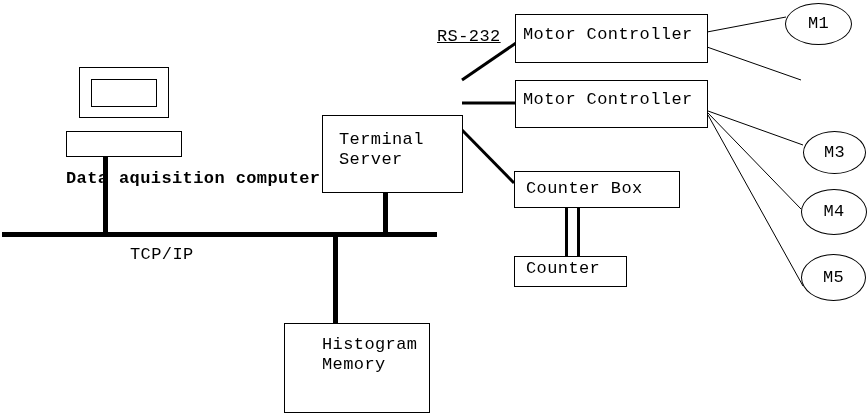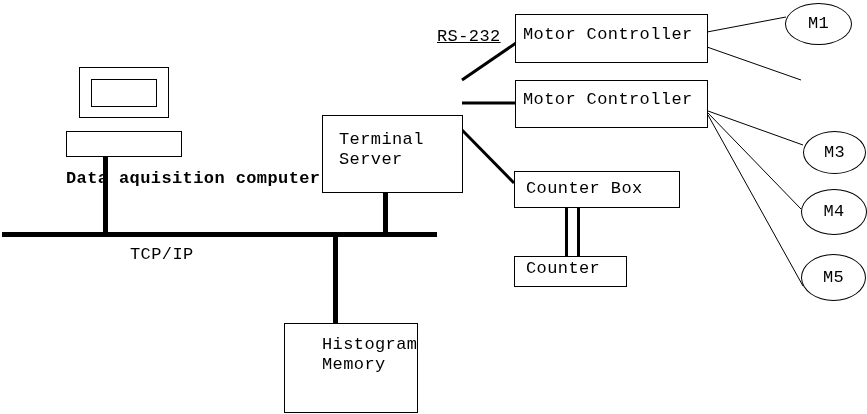--- a/index.html
+++ b/index.html
@@ -71,21 +71,21 @@
 Server</div>
 
   <div class="node" style="left:515px; top:14px; width:193px; height:49px; padding:10px 0 0 7px;">Motor Controller</div>
 
   <div class="node" style="left:515px; top:80px; width:193px; height:48px; padding:9px 0 0 7px;">Motor Controller</div>
 
   <div class="node" style="left:514px; top:171px; width:166px; height:37px; padding:7px 0 4px 11px;">Counter Box</div>
 
   <div class="node" style="left:514px; top:256px; width:113px; height:31px; padding:2px 0 0 11px;">Counter</div>
 
-  <div class="node pre" style="left:284px; top:323px; width:134px; height:90px; padding:11px 0 0 37px;">Histogram
+  <div class="node pre" style="left:284px; top:323px; width:146px; height:90px; padding:11px 0 0 37px;">Histogram
 Memory</div>
 
   <div class="ellipse" style="left:785px; top:3px;   width:67px; height:42px;">
     <span>M1</span>
   </div>
   <div class="ellipse" style="left:803px; top:131px; width:63px; height:43px;">
     <span>M3</span>
   </div>
   <div class="ellipse" style="left:801px; top:189px; width:66px; height:46px;">
     <span>M4</span>

